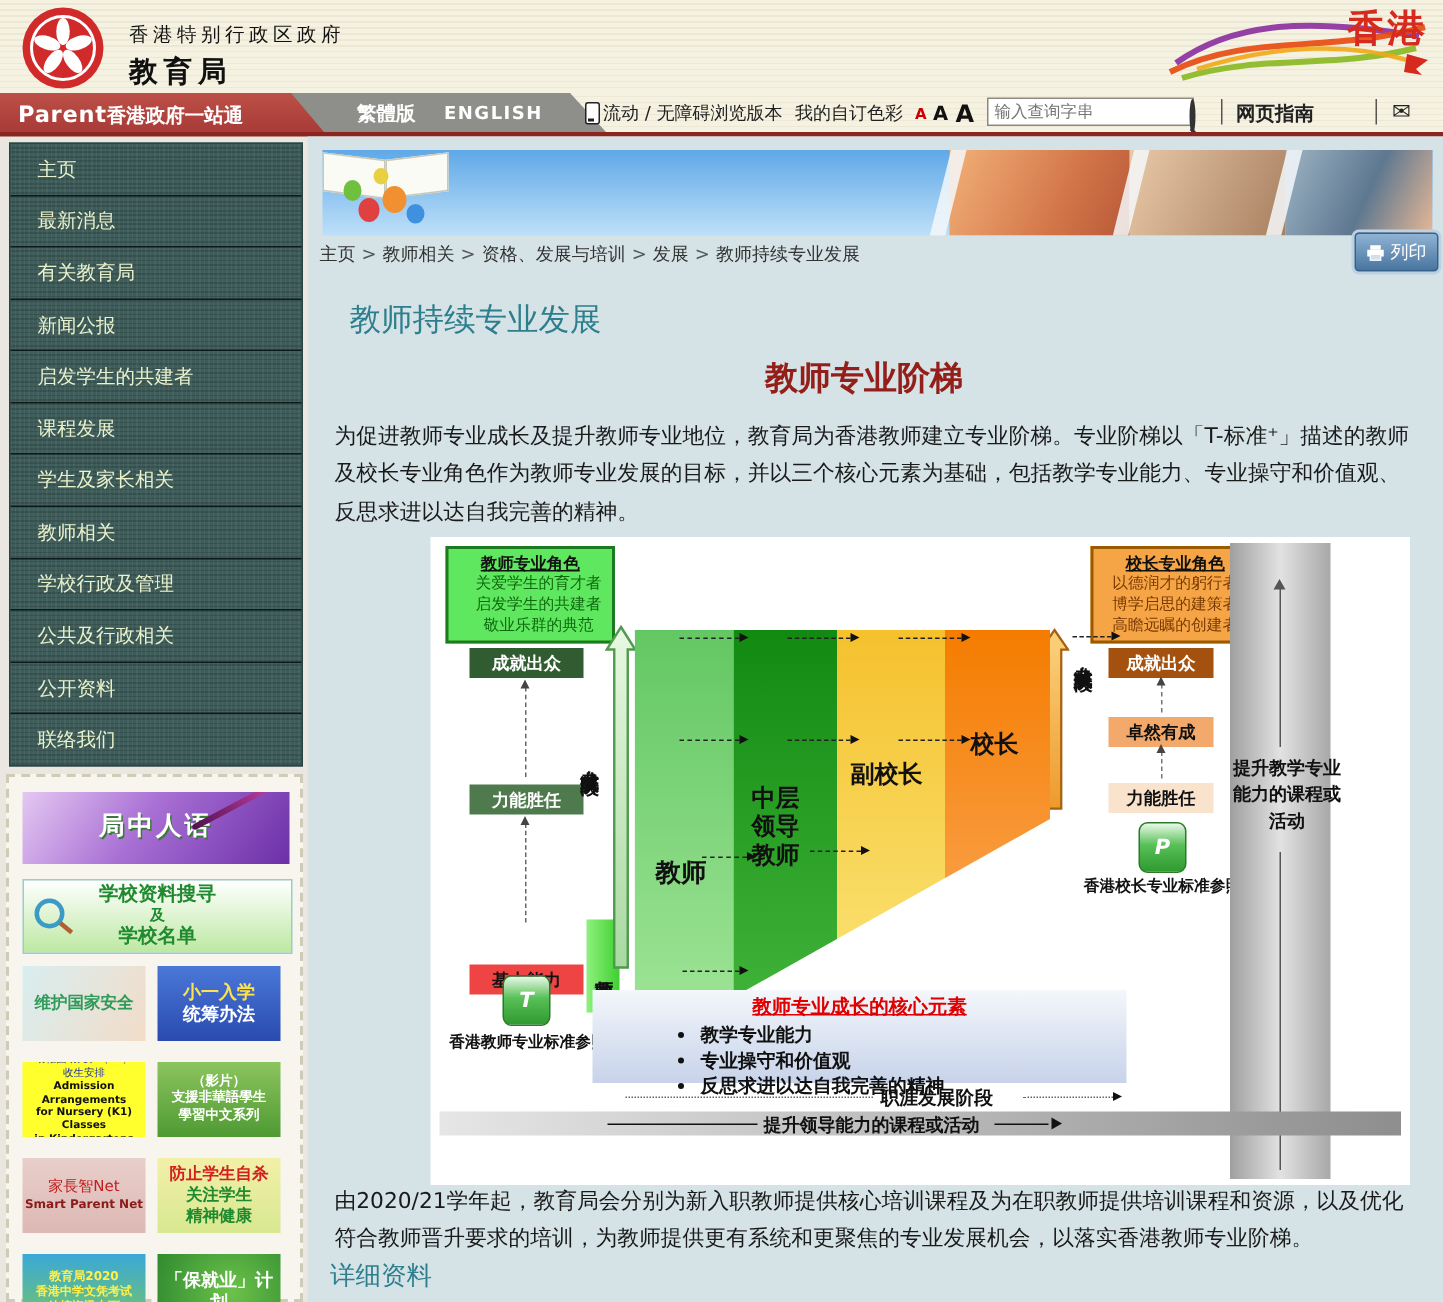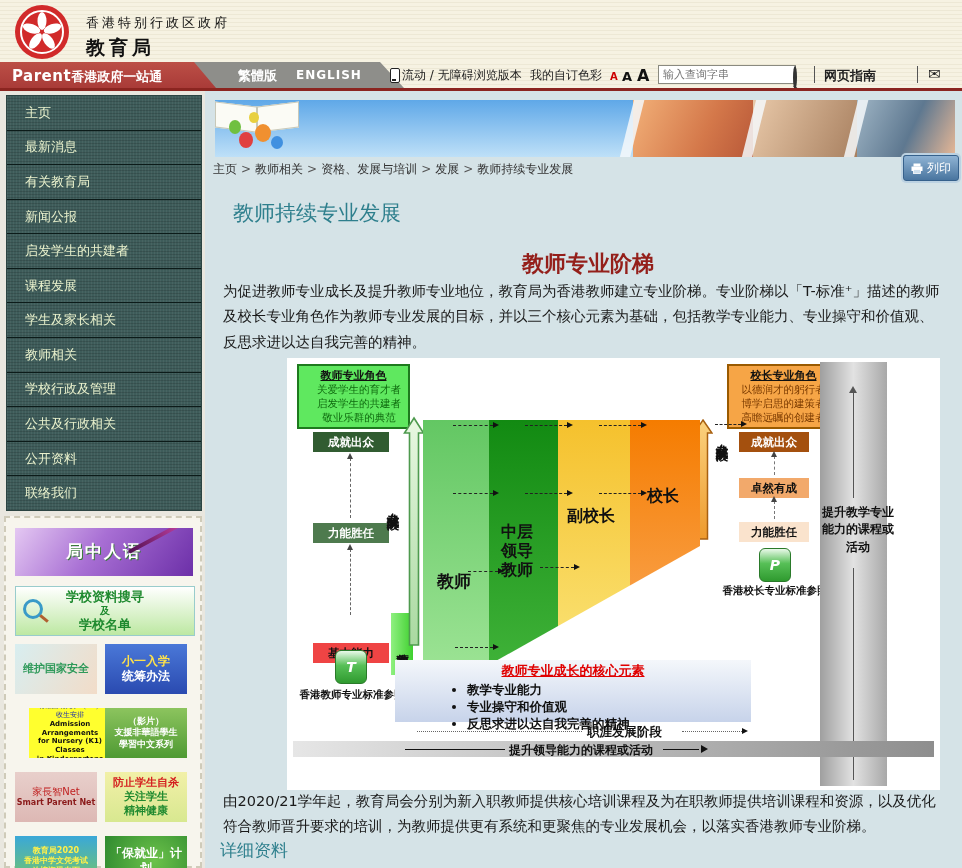--- a/index.html
+++ b/index.html
@@ -60,21 +60,21 @@
   #t-school{left:9px;top:68px;width:178px;height:48px;background:linear-gradient(180deg,#FFFFFF,#BDE8A2);border:1px solid #9CC;}
   #t-school .tx{font-size:13px;font-weight:bold;color:#1F8A2F;}
   #t-school .tx.small{font-size:10px;}
   #t-school .lens{position:absolute;left:7px;top:12px;width:14px;height:14px;border:3px solid #3A9AC8;border-radius:50%;}
   #t-school .lens::after{content:"";position:absolute;width:10px;height:3px;background:#B06030;transform:rotate(40deg);right:-9px;bottom:-4px;}
   #t-natsec{left:9px;top:126px;width:82px;height:50px;background:linear-gradient(120deg,#D8EEF0,#F2DCC8);}
   #t-natsec .tx{font-size:11px;font-weight:bold;color:#2F9A5A;}
   #t-p1{left:99px;top:126px;width:82px;height:50px;background:linear-gradient(180deg,#4A78D8,#2A4AB0);}
   #t-p1 .tx1{font-size:12px;font-weight:bold;color:#FFE24A;}
   #t-p1 .tx2{font-size:12px;font-weight:bold;color:#FFFFFF;}
-  #t-k1{left:23px;top:190px;width:82px;height:50px;background:#FFFF2E;}
+  #t-k1{left:9px;top:190px;width:82px;height:50px;background:#FFFF2E;}
   #t-k1 .c{font-size:7px;color:#2233AA;}
   #t-k1 .e{font-size:7px;font-weight:bold;color:#111;}
   #t-ncs{left:99px;top:190px;width:82px;height:50px;background:linear-gradient(180deg,#8CC45E,#4F9A33);}
   #t-ncs .tx{font-size:9px;font-weight:bold;color:#FFFFFF;}
   #t-sp{left:9px;top:254px;width:82px;height:50px;background:linear-gradient(180deg,#E8CFCB,#DDB8B4);}
   #t-sp .tx1{font-size:10px;font-weight:normal;color:#C02020;}
   #t-sp .tx2{font-size:8px;font-weight:bold;color:#8B1A1A;}
   #t-sui{left:99px;top:254px;width:82px;height:50px;background:linear-gradient(180deg,#F2F0A8,#D8E890);}
   #t-sui .tx1{font-size:11px;font-weight:bold;color:#D42020;}
   #t-sui .tx2{font-size:11px;font-weight:bold;color:#1F8A2F;}
@@ -193,20 +193,30 @@
         <ellipse cx="28" cy="17" rx="4.5" ry="9" transform="rotate(72 28 28)"></ellipse>
         <ellipse cx="28" cy="17" rx="4.5" ry="9" transform="rotate(144 28 28)"></ellipse>
         <ellipse cx="28" cy="17" rx="4.5" ry="9" transform="rotate(216 28 28)"></ellipse>
         <ellipse cx="28" cy="17" rx="4.5" ry="9" transform="rotate(288 28 28)"></ellipse>
       </g>
     </svg>
     <div id="dept" class="abs">
       <div class="l1">香港特别行政区政府</div>
       <div class="l2">教育局</div>
     </div>
+    <div id="brandhk" class="abs">
+      <svg width="178" height="58" viewBox="0 0 178 58">
+        <path d="M6 40 C45 12 95 10 168 22" fill="none" stroke="#8A2E9E" stroke-width="4" opacity=".9"></path>
+        <path d="M2 46 C55 20 105 34 172 16" fill="none" stroke="#E84810" stroke-width="4" opacity=".9"></path>
+        <path d="M10 50 C62 34 112 44 166 30" fill="none" stroke="#88B820" stroke-width="4" opacity=".9"></path>
+        <path d="M20 44 C70 28 120 26 160 38" fill="none" stroke="#F0A818" stroke-width="3" opacity=".9"></path>
+        <path d="M160 34 l14 4 -8 6 4 4 -12 -2 z" fill="#D62A1E"></path>
+      </svg>
+      <span class="hk">香港</span>
+    </div>
   </header>
 
   <nav id="nav" class="abs">
     <div id="tab-gray" class="tab">
       <span class="t1">繁體版</span>
       <span class="t2">ENGLISH</span>
     </div>
     <div id="tab-red" class="tab">
       <span class="txt"><span class="g1">Parent</span><span class="g2">香港政府一站通</span></span>
     </div>
@@ -315,21 +325,21 @@
     <div id="printbtn" class="abs">
       <svg width="12" height="11" viewBox="0 0 12 11">
         <rect x="2.5" y="0.5" width="7" height="3" fill="#fff"></rect>
         <rect x="0.5" y="3.5" width="11" height="4.5" fill="#fff"></rect>
         <rect x="2.5" y="6.5" width="7" height="4" fill="#cfe0ee" stroke="#fff" stroke-width="0.8"></rect>
       </svg>
       <span>列印</span>
     </div>
 
     <h1 id="pagetitle" class="abs" style="margin:0;font-weight:normal;">教师持续专业发展</h1>
-    <h2 id="sectitle" class="abs" style="margin:12px;">教师专业阶梯</h2>
+    <h2 id="sectitle" class="abs" style="margin:0;">教师专业阶梯</h2>
     <p id="para1" class="para" style="margin:0;">为促进教师专业成长及提升教师专业地位，教育局为香港教师建立专业阶梯。专业阶梯以「T-标准⁺」描述的教师及校长专业角色作为教师专业发展的目标，并以三个核心元素为基础，包括教学专业能力、专业操守和价值观、反思求进以达自我完善的精神。</p>
 
     <div id="diag" class="abs">
 
       <div id="rb-t" class="rolebox">
         <div class="rt">教师专业角色</div>
         <div class="rl">关爱学生的育才者</div>
         <div class="rl">启发学生的共建者</div>
         <div class="rl">敬业乐群的典范</div>
       </div>

